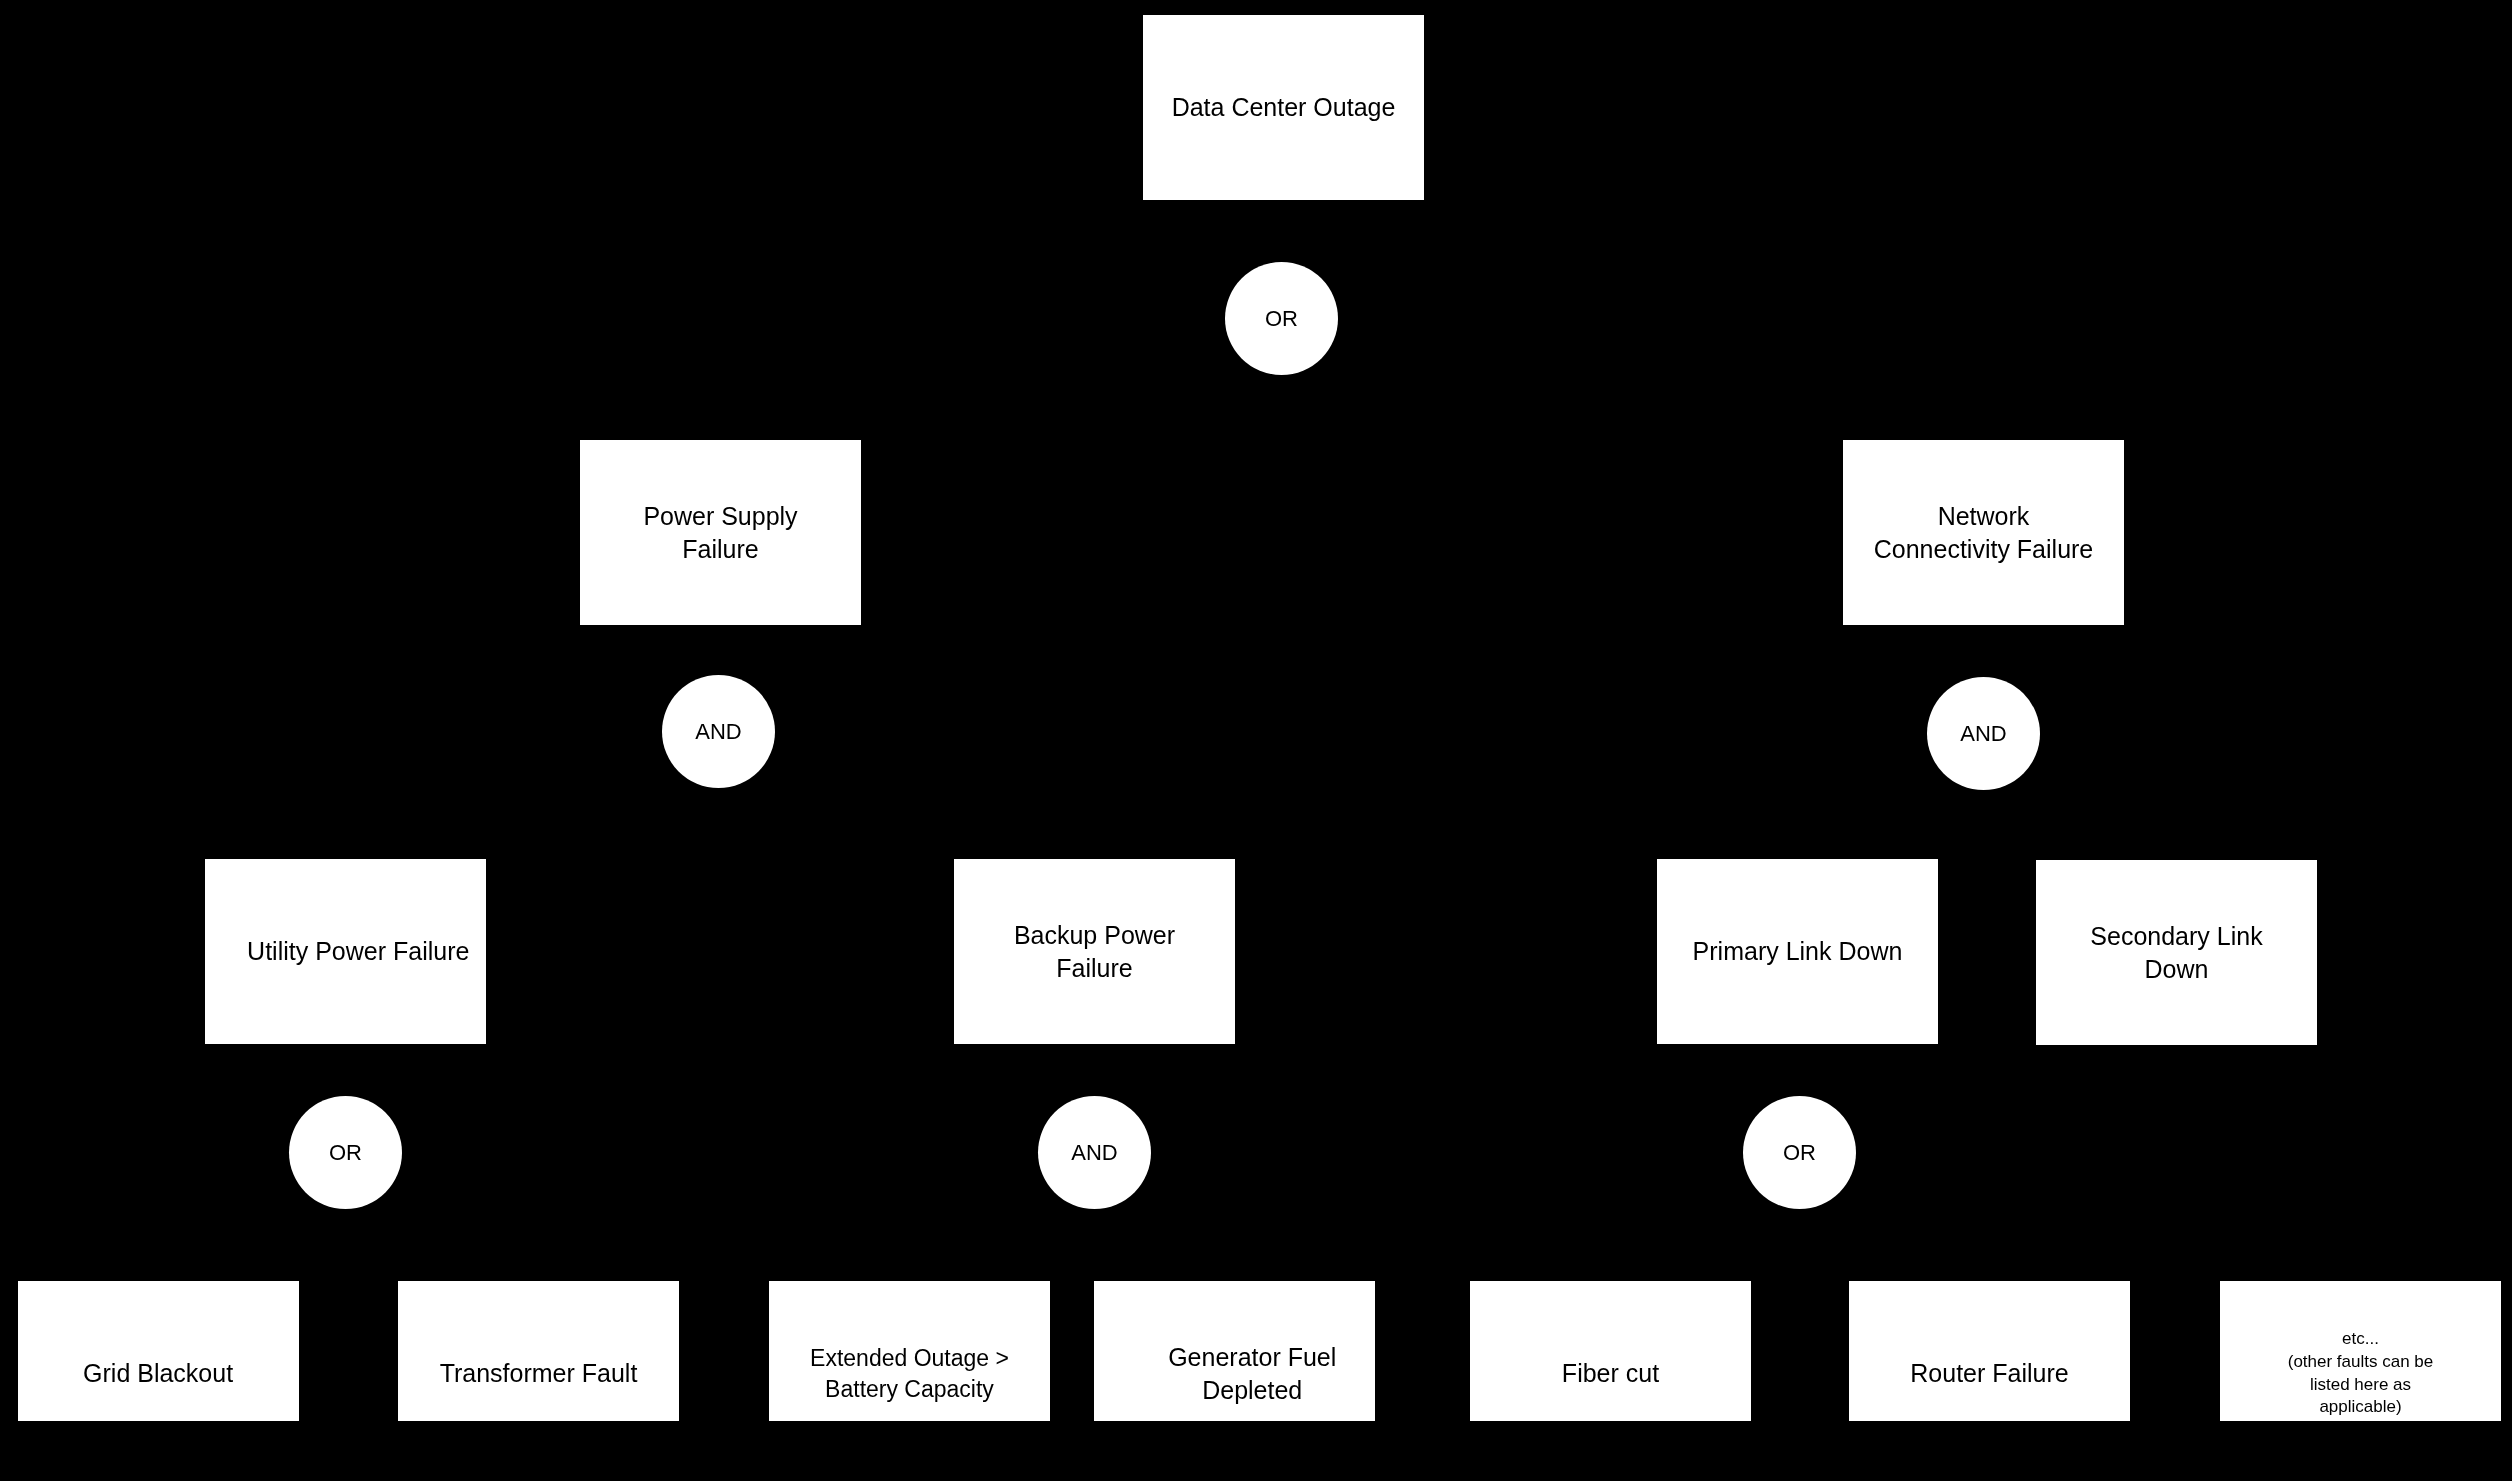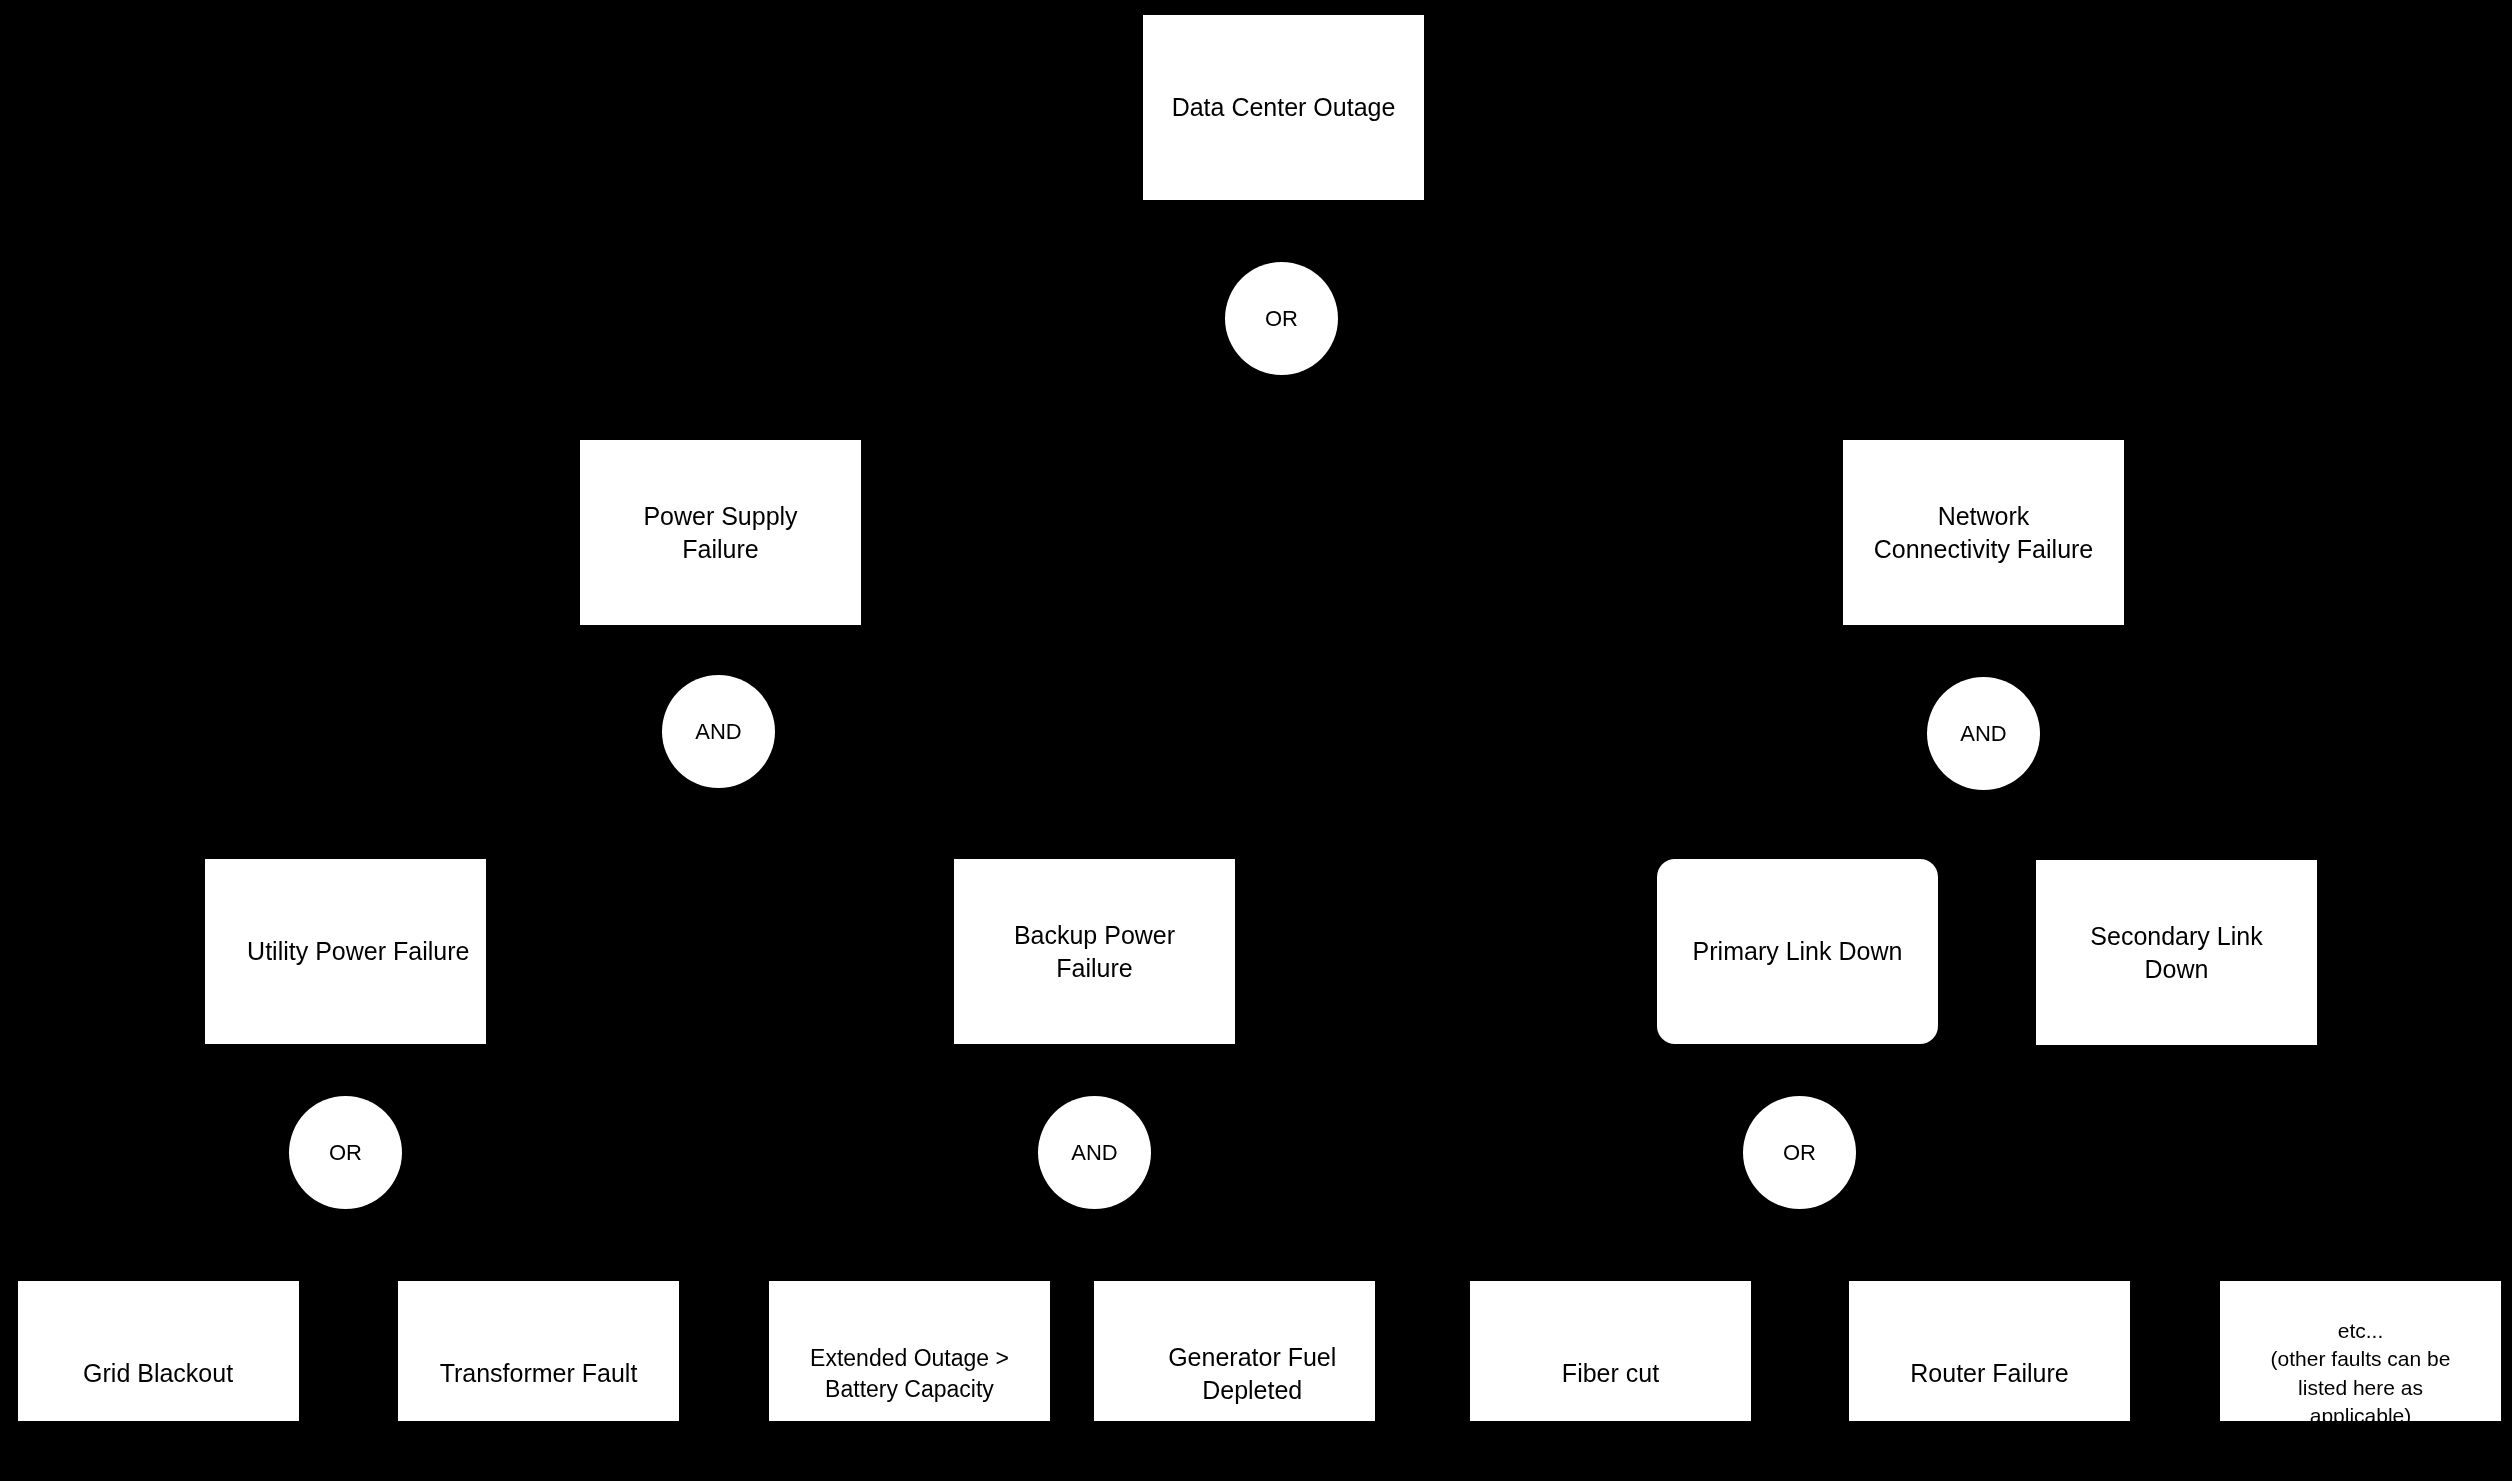--- a/index.html
+++ b/index.html
@@ -30,21 +30,21 @@
     font-size: 25px;
     line-height: 1.32;
     white-space: pre-line;
     padding: 2.5px;
     box-sizing: border-box;
   }
   .node--small {
     font-size: 23px;
   }
   .node--xs {
-    font-size: 21px;
+    font-size: 17px;
     line-height: 1.35;
   }
   .gate {
     position: absolute;
     width: 113px;
     height: 113px;
     border-radius: 50%;
     background: var(--fill, #ffffff);
     color: var(--ink, #000000);
     display: flex;
@@ -71,21 +71,21 @@
 
   <div class="gate" style="left:662px; top:675px;">AND</div>
 
   <div class="gate" style="left:1927px; top:677px;">AND</div>
 
   <div class="node" style="left:205px; top:859px;padding-left:28px;">Utility Power Failure</div>
 
   <div class="node" style="left:954px; top:859px;">Backup Power
 Failure</div>
 
-  <div class="node" style="left:1657px; top:859px;border-radius:18px;">Primary Link Down</div>
+  <div class="node" style="left:1657px; top:859px;">Primary Link Down</div>
 
   <div class="node" style="left:2036px; top:860px;">Secondary Link
 Down</div>
 
   <div class="gate" style="left:289px; top:1096px;">OR</div>
 
   <div class="gate" style="left:1038px; top:1096px;">AND</div>
 
   <div class="gate" style="left:1743px; top:1096px;">OR</div>
 

